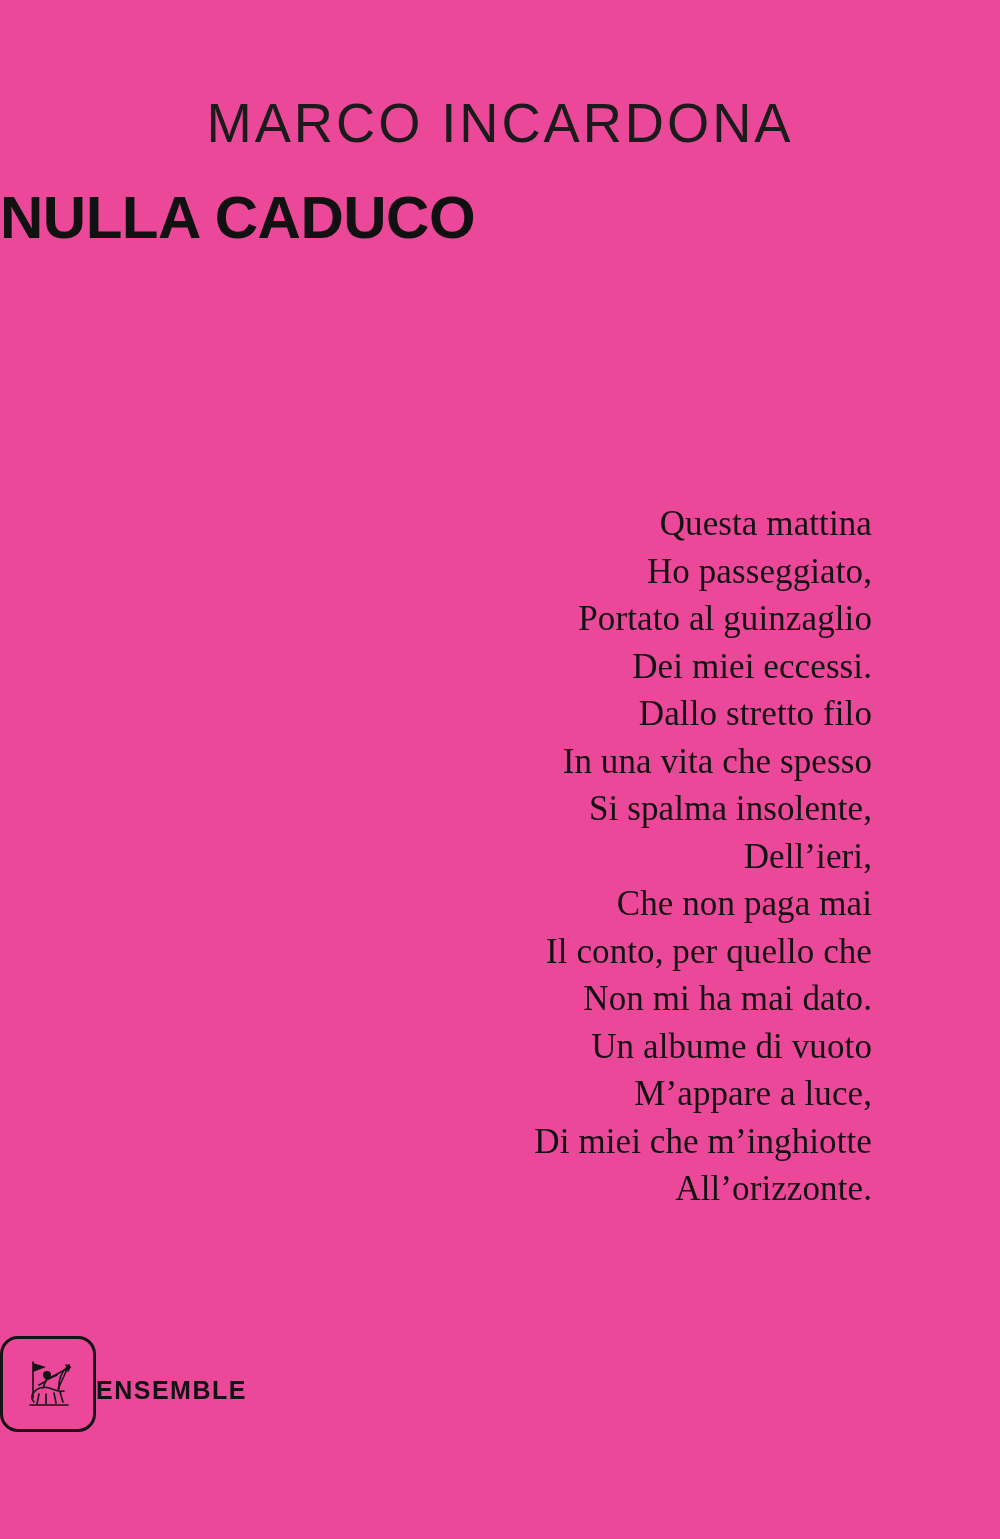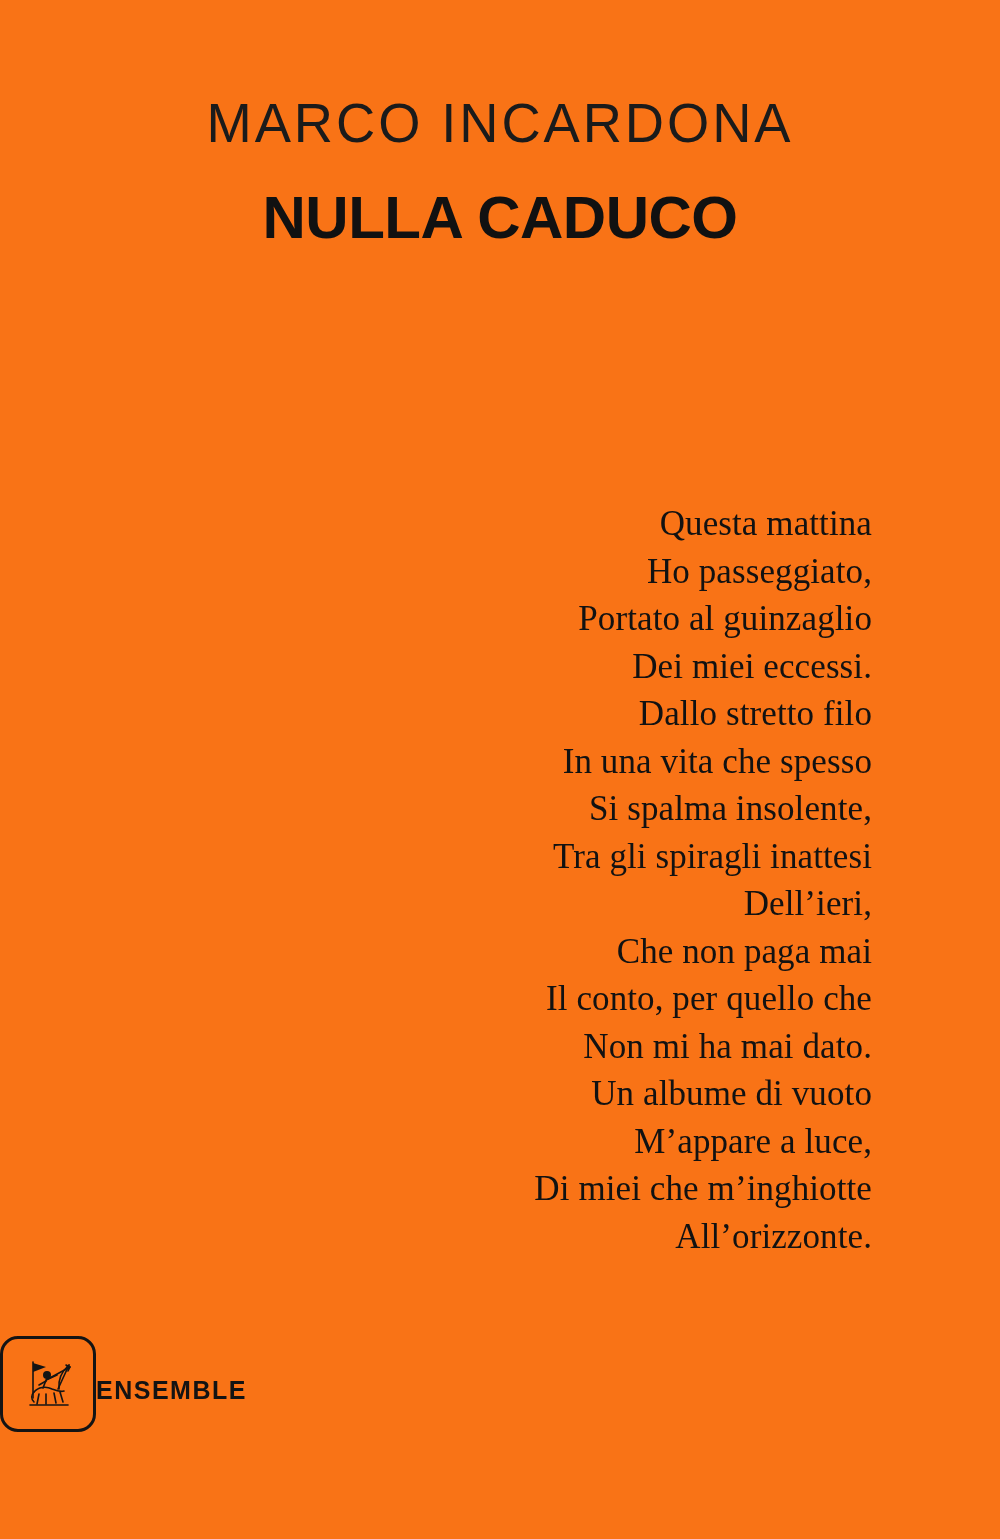--- a/index.html
+++ b/index.html
@@ -12,21 +12,21 @@
     height: 1539px;
     position: relative;
     font-family: "Liberation Serif", serif;
     color: #1a1a1a;
     overflow: hidden;
   }
 
   .page {
     position: absolute;
     inset: 0;
-    background: #f97316;
+    background: #ec4899;
   }
 
   
   .author {
     position: absolute;
     top: 95px;
     left: 0;
     width: 100%;
     text-align: center;
     font-family: "Liberation Sans", sans-serif;
@@ -37,21 +37,20 @@
     line-height: 1;
     transform: scaleX(0.97);
   }
 
   
   .title {
     position: absolute;
     top: 188px;
     left: 0;
     width: 100%;
-    text-align: center;
     font-family: "Liberation Sans", sans-serif;
     font-weight: 700;
     font-size: 60px;
     letter-spacing: -0.5px;
     color: #111111;
     line-height: 1;
   }
 
   
   .poem {
@@ -110,21 +109,20 @@
   <div class="title">NULLA CADUCO</div>
 
   <div class="poem">
     <div class="poem-line">Questa mattina</div>
     <div class="poem-line">Ho passeggiato,</div>
     <div class="poem-line">Portato al guinzaglio</div>
     <div class="poem-line">Dei miei eccessi.</div>
     <div class="poem-line">Dallo stretto filo</div>
     <div class="poem-line">In una vita che spesso</div>
     <div class="poem-line">Si spalma insolente,</div>
-    <div class="poem-line">Tra gli spiragli inattesi</div>
     <div class="poem-line">Dell’ieri,</div>
     <div class="poem-line">Che non paga mai</div>
     <div class="poem-line">Il conto, per quello che</div>
     <div class="poem-line">Non mi ha mai dato.</div>
     <div class="poem-line">Un albume di vuoto</div>
     <div class="poem-line">M’appare a luce,</div>
     <div class="poem-line">Di miei che m’inghiotte</div>
     <div class="poem-line">All’orizzonte.</div>
   </div>
 

